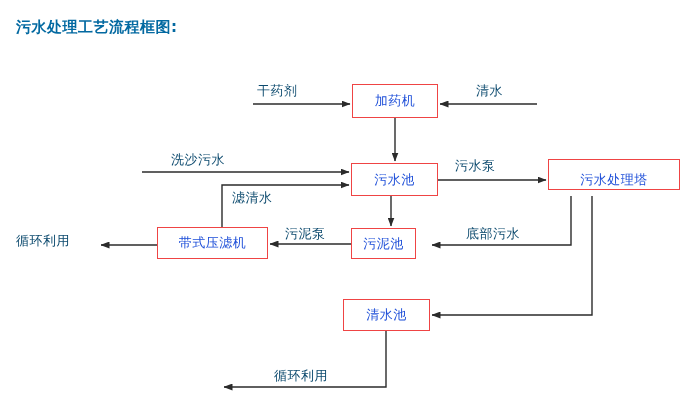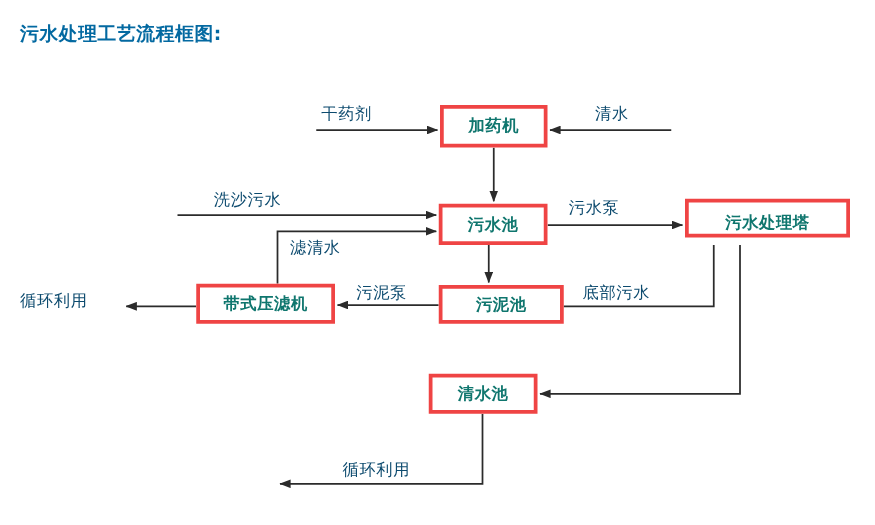--- a/index.html
+++ b/index.html
@@ -30,31 +30,30 @@
     white-space: nowrap;
   }
   #flow-svg {
     position: absolute;
     left: 0;
     top: 0;
   }
   .node-box {
     position: absolute;
     box-sizing: border-box;
-    border: 3px solid #ef4444;
+    border: 1px solid #ef4444;
     background: #ffffff;
     display: flex;
     align-items: center;
     justify-content: center;
     font-family: "DejaVu Sans", "Liberation Sans", sans-serif;
     font-size: 13px;
-    color: #0f766e;
+    color: #1d4ed8;
     white-space: nowrap;
     letter-spacing: 0.5px;
-    font-weight: bold;
   }
   .edge-label {
     position: absolute;
     font-family: "DejaVu Sans", "Liberation Sans", sans-serif;
     font-size: 13px;
     color: #0c4a6e;
     white-space: nowrap;
     letter-spacing: 0.5px;
   }
 </style>
@@ -109,21 +108,21 @@
   </div>
 
   <div class="node-box" style="left:548px; top:159px; width:132px; height:31px;align-items:flex-end;">
     <span>污水处理塔</span>
   </div>
 
   <div class="node-box" style="left:157px; top:227px; width:111px; height:32px;justify-content:center;">
     <span>带式压滤机</span>
   </div>
 
-  <div class="node-box" style="left:351px; top:228px; width:100px; height:31px;">
+  <div class="node-box" style="left:351px; top:228px; width:65px; height:31px;">
     <span>污泥池</span>
   </div>
 
   <div class="node-box" style="left:343px; top:299px; width:87px; height:32px;">
     <span>清水池</span>
   </div>
 
   <div class="edge-label" style="left:257px; top:82px;">干药剂</div>
 
   <div class="edge-label" style="left:476px; top:82px;">清水</div>

